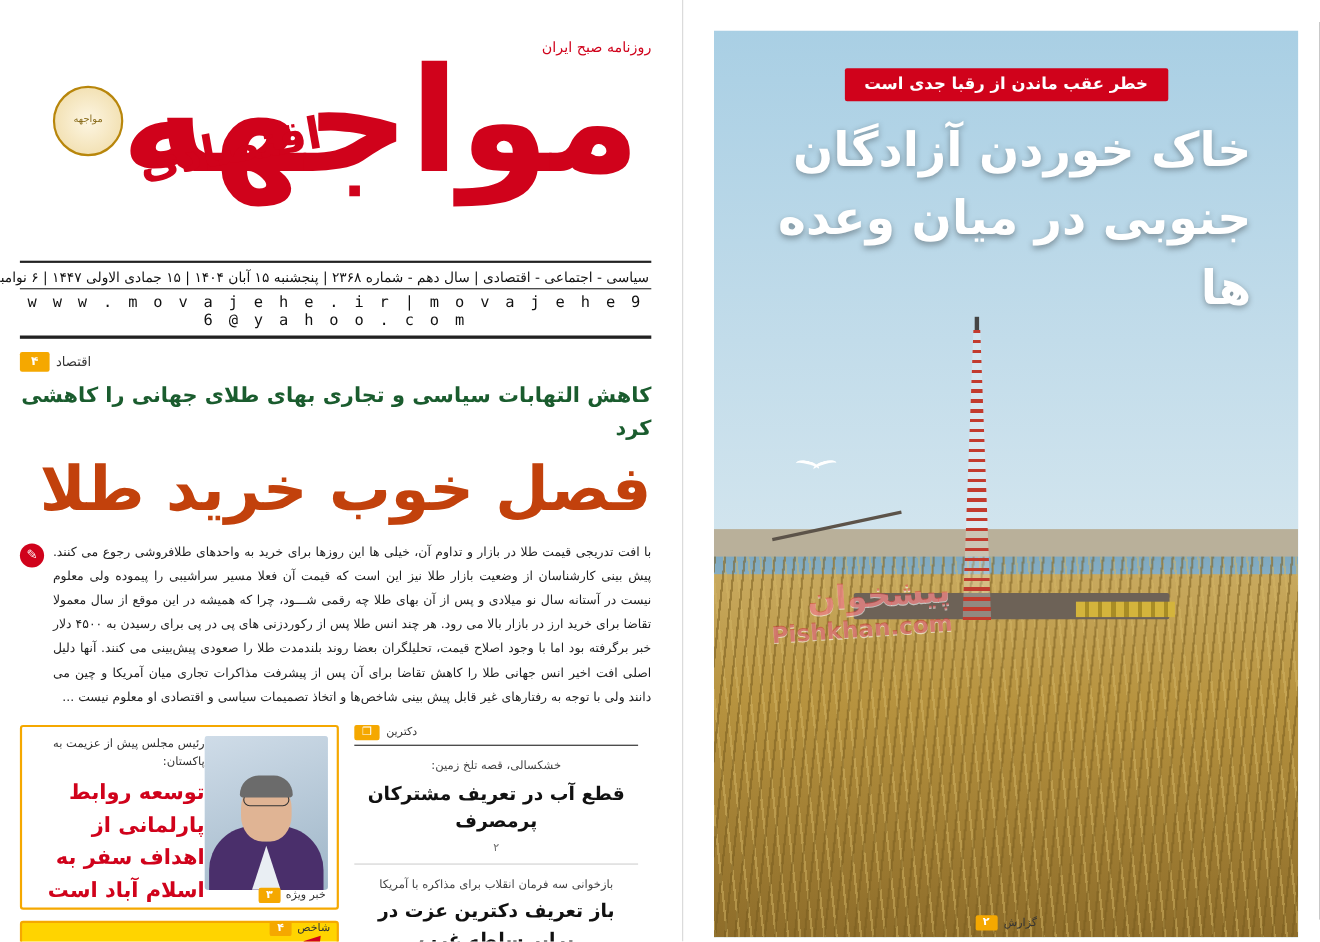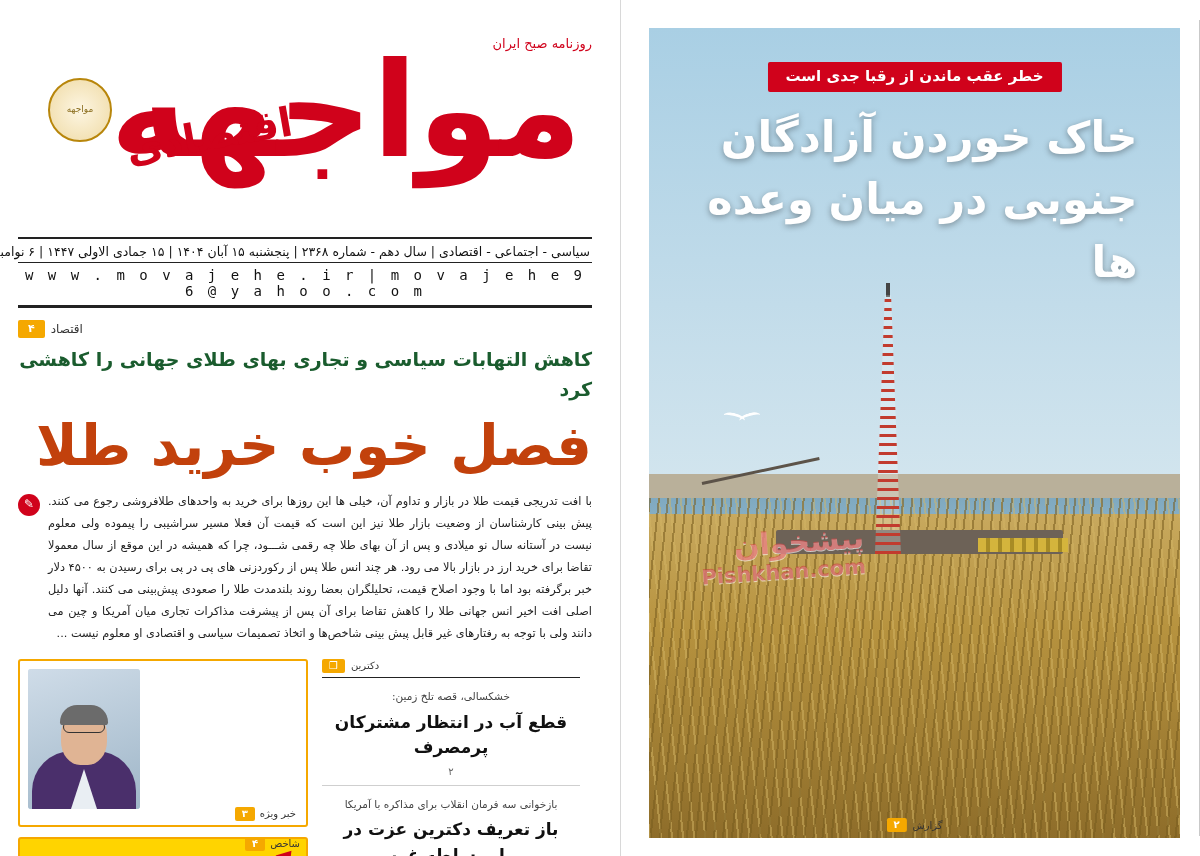--- a/index.html
+++ b/index.html
@@ -211,21 +211,21 @@
   }
   .brief:last-child { border-bottom: none; }
   .brief-kicker { font-size: 10.5px; color: #444; line-height: 1.6; margin-bottom: 5px; }
   .brief-title { font-size: 17px; font-weight: bold; color: #111; line-height: 1.5; }
   .brief-page { font-size: 10px; color: #666; margin-top: 5px; }
 
   
   .left-col {
     width: 580px; height: 856px; position: relative;
     border-left: 1px solid #d8d8d8;
-    padding: 28px 20px 18px 28px;
+    padding: 28px 20px 4px 28px;
   }
   .vline {
     position: absolute; top: 20px; bottom: 20px; right: 0; width: 1px; background: #c9c9c9;
   }
   .photo-frame {
     position: relative; width: 100%; height: 100%; overflow: hidden;
     background: #9fc6de;
   }
   .sky {
     position: absolute; top: 0; left: 0; right: 0; height: 62%;
@@ -344,20 +344,24 @@
         <span class="lead-icon">✎</span>
         <p>با افت تدریجی قیمت طلا در بازار و تداوم آن، خیلی ها این روزها برای خرید به واحدهای طلافروشی رجوع می کنند. پیش بینی کارشناسان از وضعیت بازار طلا نیز این است که قیمت آن فعلا مسیر سراشیبی را پیموده ولی معلوم نیست در آستانه سال نو میلادی و پس از آن بهای طلا چه رقمی شـــود، چرا که همیشه در این موقع از سال معمولا تقاضا برای خرید ارز در بازار بالا می رود. هر چند انس طلا پس از رکوردزنی های پی در پی برای رسیدن به ۴۵۰۰ دلار خبر بر‌گرفته بود اما با وجود اصلاح قیمت، تحلیلگران بعضا روند بلندمدت طلا را صعودی پیش‌بینی می کنند. آنها دلیل اصلی افت اخیر انس جهانی طلا را کاهش تقاضا برای آن پس از پیشرفت مذاکرات تجاری میان آمریکا و چین می دانند ولی با توجه به رفتارهای غیر قابل پیش بینی شاخص‌ها و اتخاذ تصمیمات سیاسی و اقتصادی او معلوم نیست ...</p>
       </div>
     </div>
 
     <div class="right-bottom">
 
       <div class="col-a">
 
         <div class="box-photo">
+          <div class="photo-text">
+            <div class="photo-kicker">رئیس مجلس پیش از عزیمت به پاکستان:</div>
+            <div class="photo-title">توسعه روابط پارلمانی از اهداف سفر به اسلام آباد است</div>
+          </div>
           <div class="portrait">
             <div class="p-bg"></div>
             <div class="p-suit"></div>
             <div class="p-shirt"></div>
             <div class="p-beard"></div>
             <div class="p-head"></div>
             <div class="p-glass"></div>
             <div class="p-hair"></div>
           </div>
           <div class="badge-br">
@@ -383,21 +387,21 @@
       </div>
 
       <div class="col-b">
         <div class="brief-head">
           <span class="badge-pill">❒</span>
           <span class="badge-text">دکترین</span>
         </div>
 
         <div class="brief">
           <div class="brief-kicker">خشکسالی، قصه تلخ زمین:</div>
-          <div class="brief-title">قطع آب در انتظار مشترکان پرمصرف</div>
+          <div class="brief-title">قطع آب در تعریف مشترکان پرمصرف</div>
           <div class="brief-page">۲</div>
         </div>
 
         <div class="brief">
           <div class="brief-kicker">بازخوانی سه فرمان انقلاب برای مذاکره با آمریکا</div>
           <div class="brief-title">باز تعریف دکترین عزت در برابر سلطه غرب</div>
 
         </div>
 
       </div>

